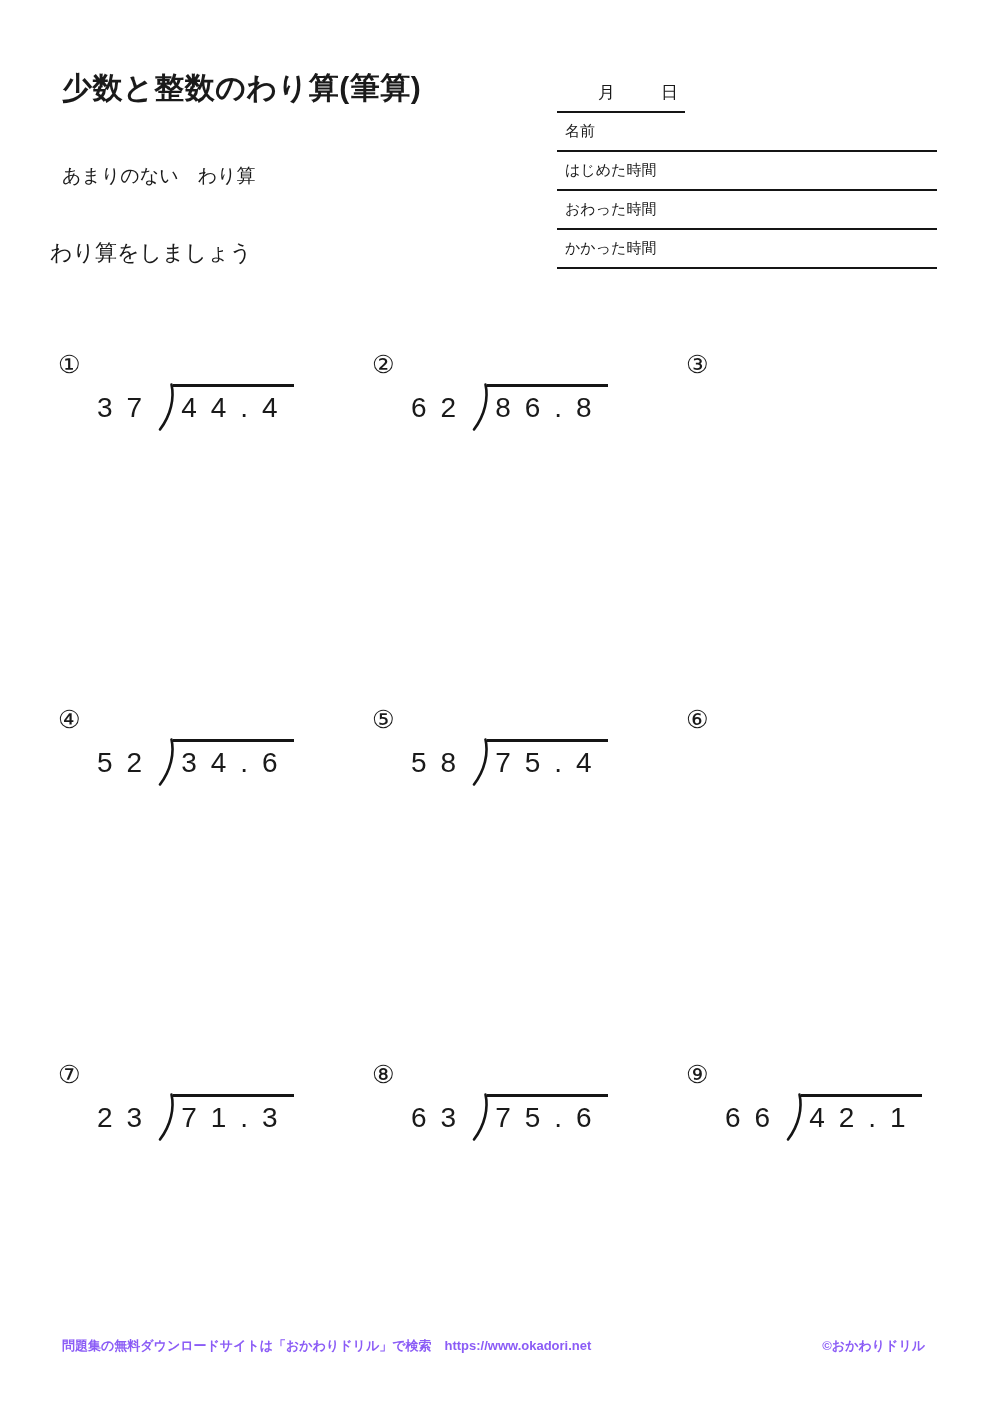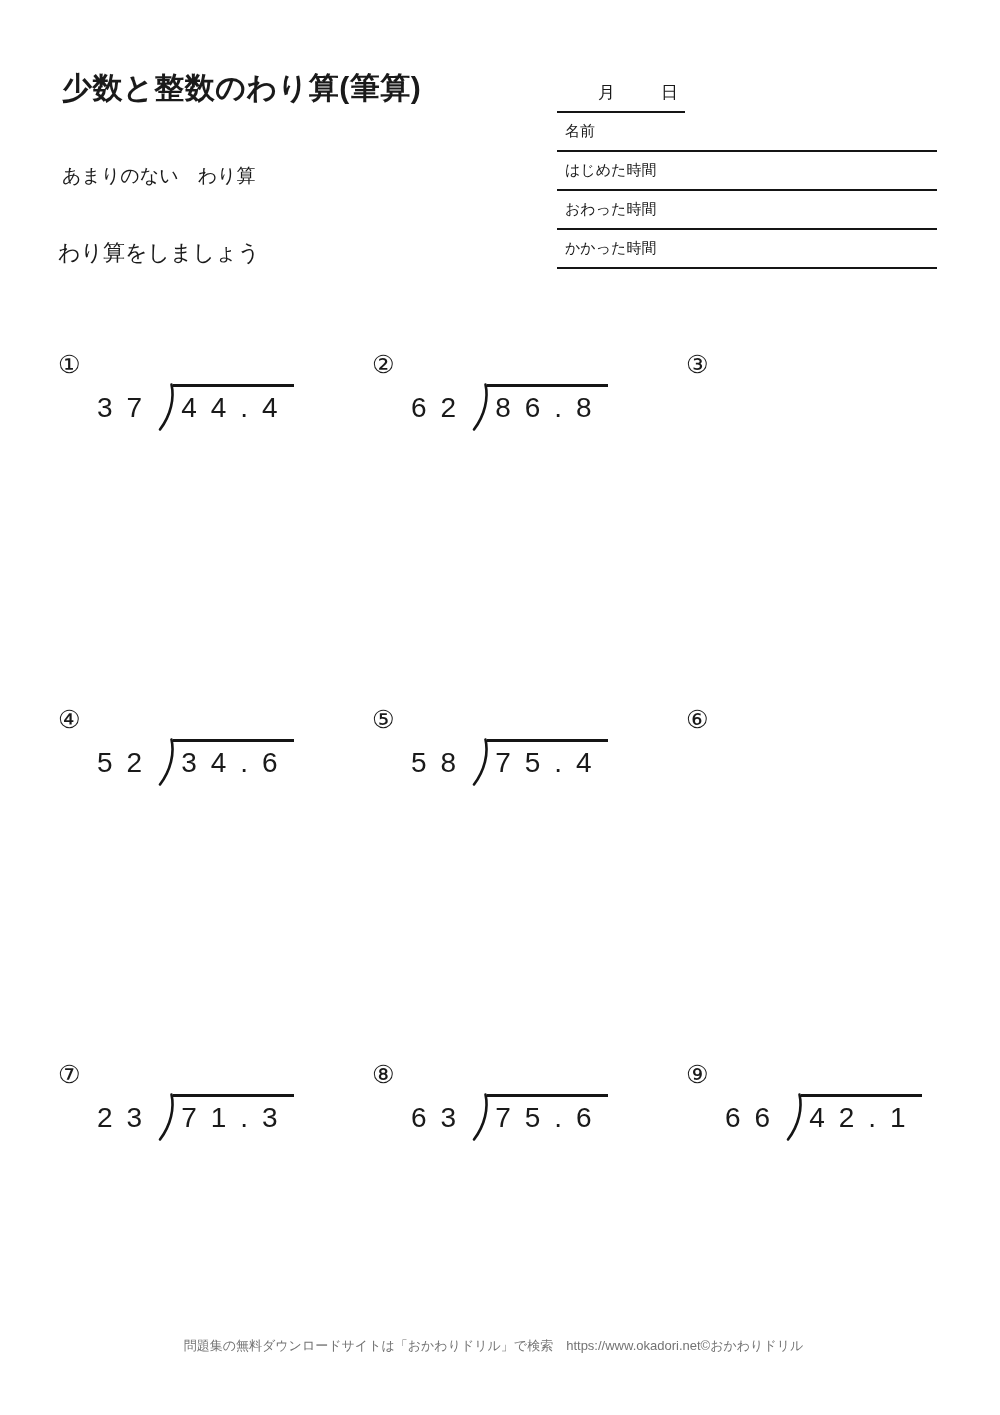--- a/index.html
+++ b/index.html
@@ -23,21 +23,21 @@
   }
   .subtitle {
     position: absolute; left: 62px; top: 121px;
     font-size: 19px; font-weight: 500;
   }
   .condition {
     position: absolute; left: 62px; top: 163px;
     font-size: 19px; font-weight: 500;
   }
   .instruction {
-    position: absolute; left: 58px; top: 238px;
+    position: absolute; left: 50px; top: 238px;
     font-size: 22px; font-weight: 500;
   }
 
   
   .hform {
     position: absolute; left: 557px; top: 79px; width: 380px;
   }
   .date-row {
     width: 128px; height: 34px;
     border-bottom: 2px solid #151515;
@@ -85,22 +85,22 @@
   .dividend {
     border-top: 3px solid #151515;
     padding: 5px 2px 0 8px;
     letter-spacing: 0.5em;
     white-space: pre;
   }
 
   
   .footer {
     position: absolute; left: 62px; right: 42px; top: 1337px;
-    display: flex; justify-content: center; align-items: baseline;
-    font-size: 13px; color: #737373;
+    display: flex; justify-content: space-between; align-items: baseline;
+    font-size: 13px; color: #8b5cf6; font-weight: bold;
   }
 </style>
 </head>
 <body>
 
 <div class="page">
 
   <h1 class="title">少数と整数のわり算(筆算)</h1>
   <p class="condition">あまりのない　わり算</p>
   <p class="instruction">わり算をしましょう</p>

